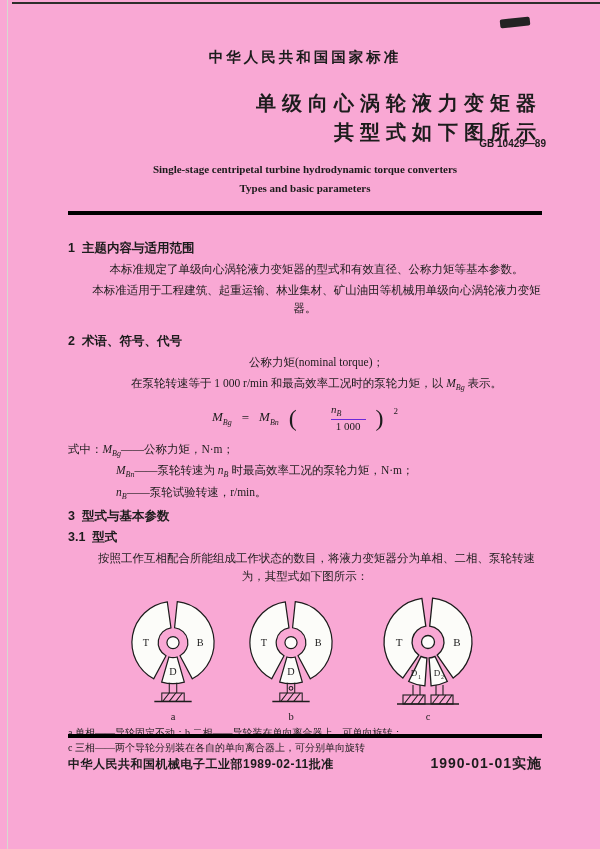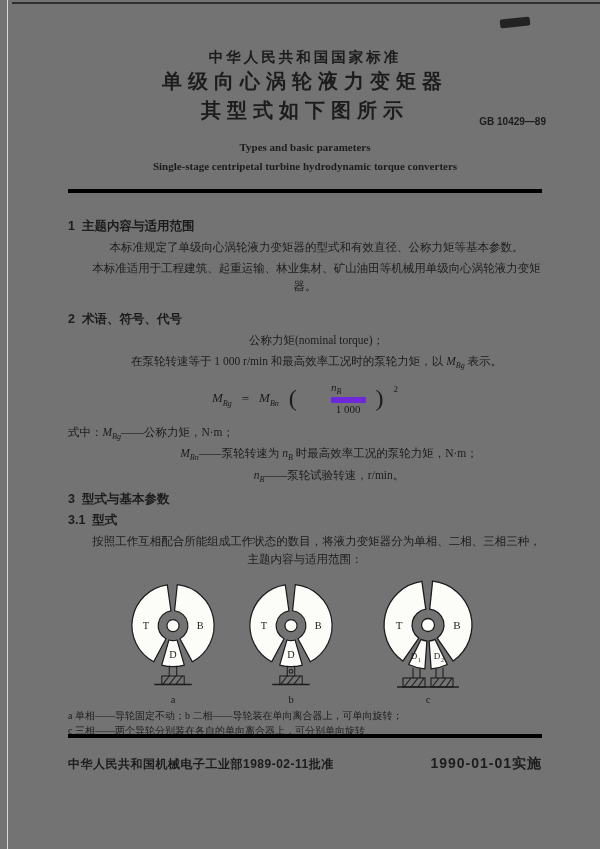--- a/index.html
+++ b/index.html
@@ -1,34 +1,34 @@
 <!DOCTYPE html>
 <html><head>
 <meta charset="utf-8">
 <style>
   * { margin:0; padding:0; box-sizing:border-box; }
   html, body { background:#e9e9e4; }
   body { width:600px; }
   .scan {
     position:relative; width:600px; height:849px;
-    background:#737373; overflow:hidden;
+    background:#f9a8d4; overflow:hidden;
     font-family:"Liberation Serif","DejaVu Serif",serif;
     color:#1c1c1c;
   }
   .scan-top-edge { position:absolute; top:2px; left:12px; right:0; height:2px; background:#2e2e2c; }
   .scan-left-edge { position:absolute; top:0; left:7px; width:1px; height:100%; background:#d8d8d0; }
   .scan-artifact { position:absolute; top:18px; right:70px; width:30px; height:9px; background:#232323; border-radius:2px; transform:rotate(-6deg); }
 
   .content { position:absolute; left:68px; right:58px; top:0; }
 
   .std-label {
     margin-top:48px; text-align:center; font-weight:bold; font-size:14.5px;
     letter-spacing:3px; font-family:"Liberation Sans","DejaVu Sans",sans-serif;
   }
-  .title-block { position:relative; text-align:center; }
+  .title-block { position:relative; margin-top:22px; text-align:right; }
   .title-line {
     font-size:20px; font-weight:bold; letter-spacing:6px; line-height:1.45;
     font-family:"Liberation Sans","DejaVu Sans",sans-serif;
   }
   .std-no {
     position:absolute; right:-4px; top:49px; font-size:10px; font-weight:bold;
     letter-spacing:0; font-family:"Liberation Sans","DejaVu Sans",sans-serif;
   }
   .en-title { margin-top:13px; text-align:center; font-weight:bold; font-size:11px; line-height:1.75; }
   .rule { height:4px; background:#000; margin-top:12px; }
@@ -40,27 +40,27 @@
   .mt-md { margin-top:15px; }
   .mt-sm { margin-top:4px; }
   .para { font-size:11.5px; line-height:1.6; text-indent:2em; margin-top:3px;text-align:center; }
   .var { font-style:italic; }
   sub { font-size:8px; font-style:italic; }
 
   .formula { display:flex; justify-content:center; align-items:center; gap:10px; margin-top:8px; font-size:13px; }
   .fterm { white-space:nowrap; }
   .frac { display:inline-block; text-align:center; font-size:11px; line-height:1.2; }
   .frac-num { display:block; padding:0 5px; }
-  .frac-den { display:block; border-top:6px solid #6d28d9; padding:0 5px; font-style:normal;margin-left:24px; }
+  .frac-den { display:block; border-top:1px solid #6d28d9; padding:0 5px; font-style:normal;margin-left:24px; }
   .paren { font-size:24px; font-weight:400; }
   .exp { font-size:9px; font-style:normal; align-self:flex-start; margin-top:3px; }
 
   .where { font-size:11.5px; line-height:1.62; margin-top:7px; }
   .where-line { white-space:nowrap; }
-  .indented { padding-left:48px;text-align:center; }
+  .indented { padding-left:48px; }
 
   .figure-row { display:flex; justify-content:center; align-items:flex-end; gap:6px; margin-top:6px; }
   .diagram { text-align:center; }
   .diagram svg { display:block; }
   .diagram-c { margin-left:10px; }
   .diagram-letter { font-size:10.5px; margin-top:1px; }
   .captions { font-size:10px; line-height:1.55; margin-top:3px; }
 
   .footer-wrap { position:absolute; left:68px; right:58px; top:734px; }
   .footer-rule { height:4px; background:#000; }
@@ -83,22 +83,22 @@
 
     <div class="std-label">中华人民共和国国家标准</div>
 
     <div class="title-block">
       <div class="title-line">单级向心涡轮液力变矩器</div>
       <div class="title-line">其型式如下图所示</div>
       <div class="std-no">GB 10429—89</div>
     </div>
 
     <div class="en-title">
+      <div>Single-stage centripetal turbine hydrodynamic torque converters</div>
       <div>Types and basic parameters</div>
-      <div>Single-stage centripetal turbine hydrodynamic torque converters</div>
     </div>
 
     <div class="rule"></div>
 
     <div class="sec-heading mt-lg">1&nbsp;&nbsp;主题内容与适用范围</div>
     <p class="para">本标准规定了单级向心涡轮液力变矩器的型式和有效直径、公称力矩等基本参数。</p>
     <p class="para">本标准适用于工程建筑、起重运输、林业集材、矿山油田等机械用单级向心涡轮液力变矩器。</p>
 
     <div class="sec-heading mt-md">2&nbsp;&nbsp;术语、符号、代号</div>
     <p class="para mt-sm">公称力矩(nominal torque)；</p>
@@ -118,21 +118,21 @@
     </div>
 
     <div class="where">
       <div class="where-line"><span>式中：</span><span class="var">M</span><sub>Bg</sub><span>——公称力矩，N·m；</span></div>
       <div class="where-line indented"><span class="var">M</span><sub>Bn</sub><span>——泵轮转速为 </span><span class="var">n</span><sub>B</sub><span> 时最高效率工况的泵轮力矩，N·m；</span></div>
       <div class="where-line indented"><span class="var">n</span><sub>B</sub><span>——泵轮试验转速，r/min。</span></div>
     </div>
 
     <div class="sec-heading mt-sm">3&nbsp;&nbsp;型式与基本参数</div>
     <div class="sec-heading mt-sm">3.1&nbsp;&nbsp;型式</div>
-    <p class="para">按照工作互相配合所能组成工作状态的数目，将液力变矩器分为单相、二相、三相三种，主题内容与适用范围：</p>
+    <p class="para">按照工作互相配合所能组成工作状态的数目，将液力变矩器分为单相、二相、泵轮转速为，其型式如下图所示：</p>
 
     <div class="figure-row">
 
       <div class="diagram">
         <svg width="112" height="118" viewBox="0 0 120 118">
           <g fill="#fcfcf9" stroke="#1c1c1c" stroke-width="1.3">
             <path d="M 64.6 6.2 A 44 44 0 0 1 80.7 88.8 L 67.5 64.1 A 16 16 0 0 0 61.7 34.1 Z"></path>
             <path d="M 39.3 88.8 A 44 44 0 0 1 53.9 6.4 L 57.8 34.2 A 16 16 0 0 0 52.5 64.1 Z"></path>
             <path d="M 72.1 92.3 A 44 44 0 0 1 47.9 92.3 L 55.6 65.4 A 16 16 0 0 0 64.4 65.4 Z"></path>
             <circle cx="60" cy="50" r="6.5"></circle>

